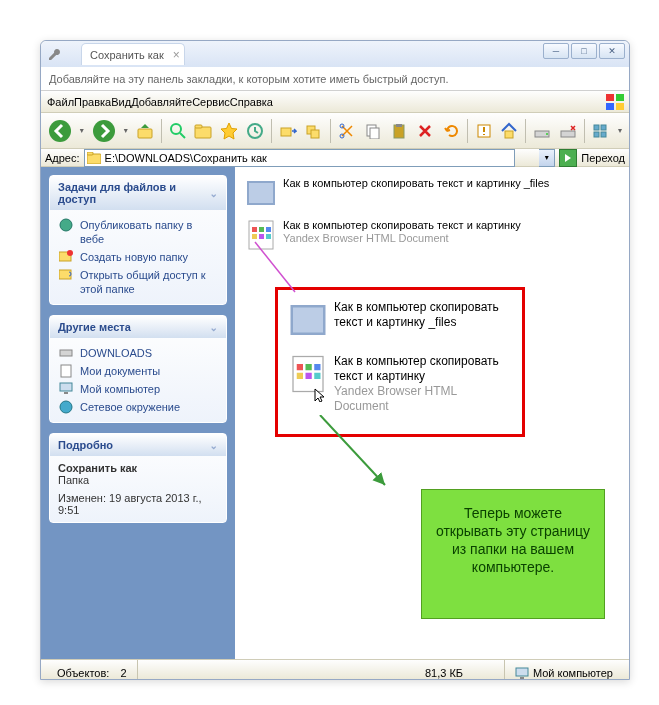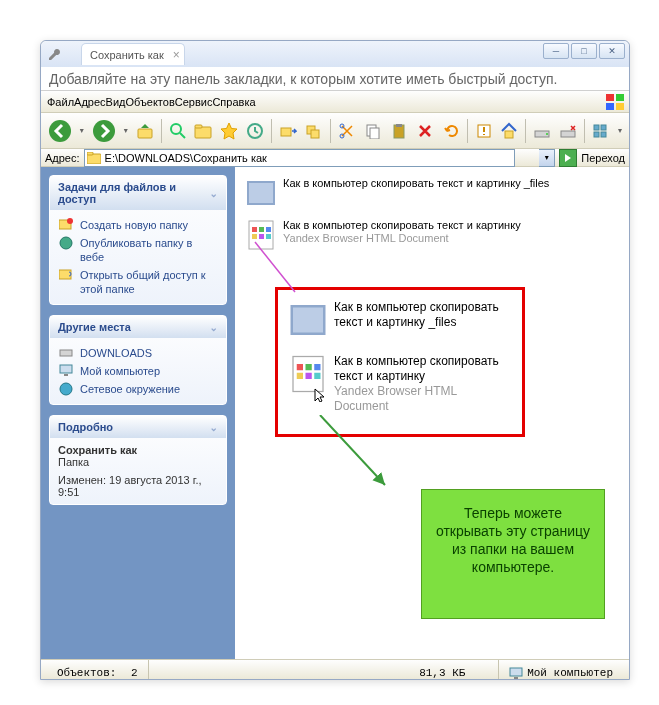--- a/index.html
+++ b/index.html
@@ -56,21 +56,21 @@
   background: linear-gradient(#f7faff,#d7e4f3);
   border: 1px solid #9bb0cd;
   border-radius: 2px;
   display: flex; align-items: center; justify-content: center;
   font-size: 9px; color: #4a6285;
 }
 .bookmark-bar {
   height: 24px;
   background: #fff;
   border-bottom: 1px solid #d0d0d0;
-  font-size: 14px;
+  font-size: 11px;
   color: #666;
   padding: 0 8px;
   display: flex;
   align-items: center;
 }
 .menubar {
   height: 22px;
   background: linear-gradient(#fefefe,#ece9d8);
   border-bottom: 1px solid #d0cdb8;
   display: flex;
@@ -215,21 +215,21 @@
 }
 .statusbar {
   height: 20px;
   background: linear-gradient(#fefefe,#ece9d8);
   border-top: 1px solid #d0cdb8;
   display: flex;
   align-items: center;
   font-size: 11px;
   padding: 0 6px;
 }
-.statusbar .sect { padding: 0 10px; border-right: 1px solid #c8c5b0; height: 100%; display: flex; align-items: flex-end; gap: 4px; font-family: Liberation Mono, monospace; }
+.statusbar .sect { padding: 7px 10px; border-right: 1px solid #c8c5b0; height: 100%; display: flex; align-items: flex-start; gap: 4px; }
 .statusbar .spacer { flex: 1; }
 svg { display: block; }
 
 
 .arrow-line {
   position: absolute;
   pointer-events: none;
 }
 </style>
 </head>
@@ -253,23 +253,23 @@
       <div class="win-btn">✕</div>
     </div>
   </div>
 
   <div class="bookmark-bar">
     <span>Добавляйте на эту панель закладки, к которым хотите иметь быстрый доступ.</span>
   </div>
 
   <div class="menubar">
     <span>Файл</span>
-    <span>Адрес</span>
+    <span>Правка</span>
     <span>Вид</span>
-    <span>Объектов</span>
+    <span>Добавляйте</span>
     <span>Сервис</span>
     <span>Справка</span>
     <span class="winlogo">
       <svg width="20" height="18" viewBox="0 0 20 18">
           <rect x="1" y="1" width="8" height="7" fill="#e33"></rect>
           <rect x="11" y="1" width="8" height="7" fill="#3c3"></rect>
           <rect x="1" y="10" width="8" height="7" fill="#36f"></rect>
           <rect x="11" y="10" width="8" height="7" fill="#fc3"></rect>
         </svg>
     </span>
@@ -432,34 +432,34 @@
     <div class="sidebar">
 
       <div class="panel">
         <div class="panel-head">
           <span>Задачи для файлов и доступ</span>
           <span class="chev">⌄</span>
         </div>
         <div class="panel-body">
           <div class="panel-item">
             <span class="icn">
+                <svg width="14" height="14" viewBox="0 0 14 14">
+                  <circle cx="7" cy="7" r="6" fill="#4a8" stroke="#276"></circle>
+                </svg>
+              </span>
+            <span>Опубликовать папку в вебе</span>
+          </div>
+          <div class="panel-item">
+            <span class="icn">
                 <svg width="14" height="12" viewBox="0 0 14 12">
                   <rect x="0" y="2" width="12" height="9" fill="#fcdc6a" stroke="#c9a227"></rect>
                   <circle cx="11" cy="3" r="3" fill="#e33"></circle>
                 </svg>
               </span>
             <span>Создать новую папку</span>
-          </div>
-          <div class="panel-item">
-            <span class="icn">
-                <svg width="14" height="14" viewBox="0 0 14 14">
-                  <circle cx="7" cy="7" r="6" fill="#4a8" stroke="#276"></circle>
-                </svg>
-              </span>
-            <span>Опубликовать папку в вебе</span>
           </div>
           <div class="panel-item">
             <span class="icn">
                 <svg width="14" height="12" viewBox="0 0 14 12">
                   <rect x="0" y="2" width="12" height="9" fill="#fcdc6a" stroke="#c9a227"></rect>
                   <path d="M10 8a2 2 0 0 0 0-4" stroke="#36c" fill="none"></path>
                 </svg>
               </span>
             <span>Открыть общий доступ к этой папке</span>
           </div>
@@ -472,20 +472,28 @@
           <span class="chev">⌄</span>
         </div>
         <div class="panel-body">
           <div class="panel-item">
             <span class="icn">
                 <svg width="14" height="12" viewBox="0 0 14 12">
                   <rect x="1" y="4" width="12" height="6" fill="#d4d4d4" stroke="#888"></rect>
                 </svg>
               </span>
             <span>DOWNLOADS</span>
+          </div>
+          <div class="panel-item">
+            <span class="icn">
+                <svg width="12" height="14" viewBox="0 0 12 14">
+                  <rect x="1" y="1" width="10" height="12" fill="#fff" stroke="#888"></rect>
+                </svg>
+              </span>
+            <span>Мои документы</span>
           </div>
           <div class="panel-item">
             <span class="icn">
                 <svg width="14" height="12" viewBox="0 0 14 12">
                   <rect x="1" y="1" width="12" height="8" fill="#cde" stroke="#489"></rect>
                   <rect x="5" y="10" width="4" height="2" fill="#888"></rect>
                 </svg>
               </span>
             <span>Мой компьютер</span>
           </div>

